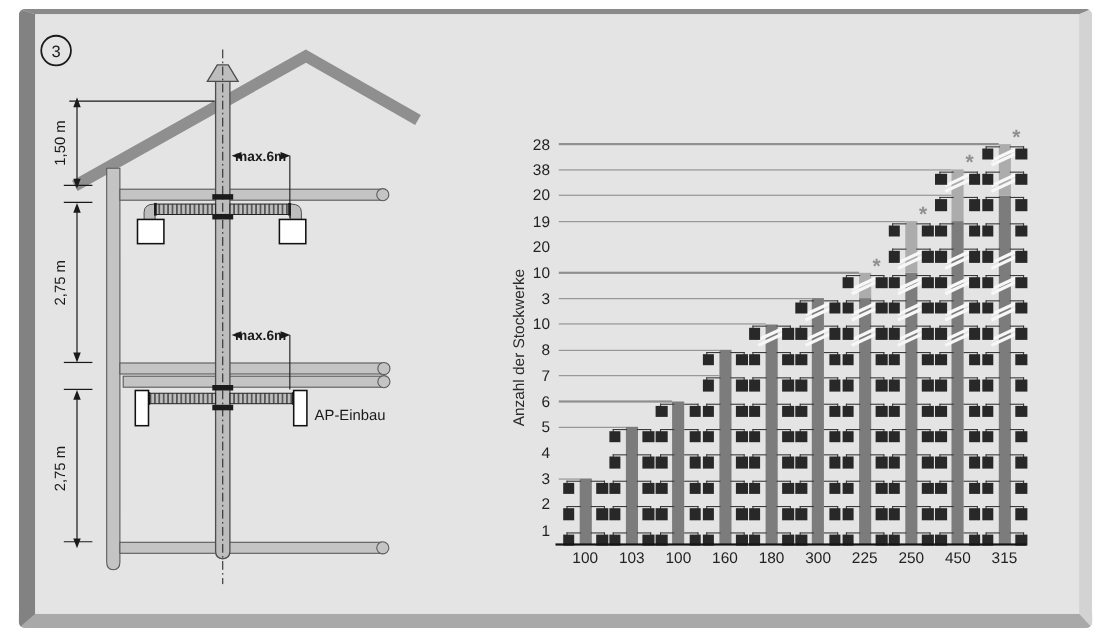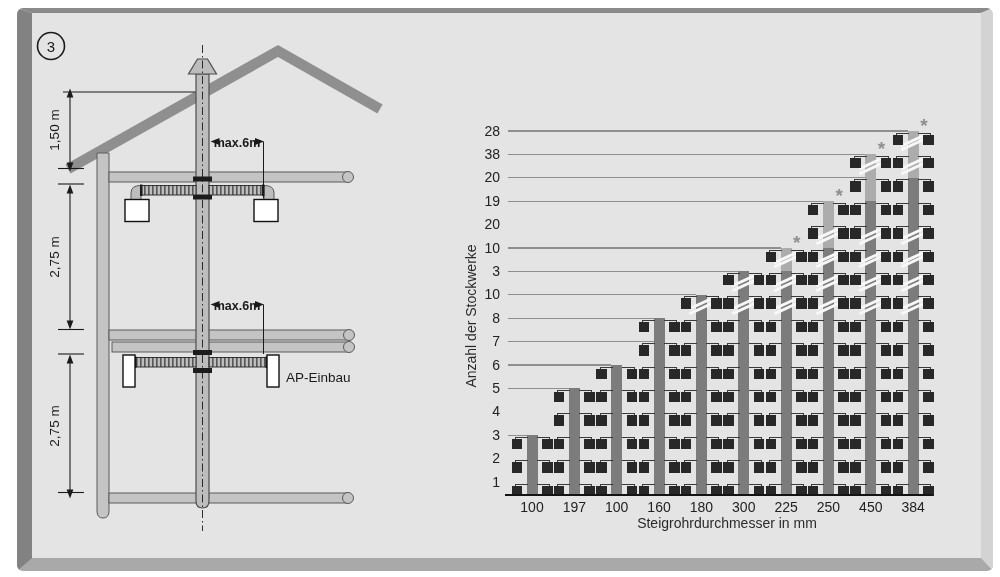--- a/index.html
+++ b/index.html
@@ -182,21 +182,21 @@
       <div style="left: 553.85px; top: 438.7px; width: 10.5px; height: 10.5px; background: rgb(40, 40, 40);"></div>
       <div style="left: 584.35px; top: 438.7px; width: 10.5px; height: 10.5px; background: rgb(40, 40, 40);"></div>
       <div style="left: 557.35px; top: 413.3px; width: 12px; height: 5px; border-top: 1.6px solid rgb(58, 58, 58); border-left: 1.6px solid rgb(58, 58, 58);"></div>
       <div style="left: 579.35px; top: 413.3px; width: 12px; height: 5px; border-top: 1.6px solid rgb(58, 58, 58); border-right: 1.6px solid rgb(58, 58, 58);"></div>
       <div style="left: 553.85px; top: 415.3px; width: 10.5px; height: 10.5px; background: rgb(40, 40, 40);"></div>
       <div style="left: 584.35px; top: 415.3px; width: 10.5px; height: 10.5px; background: rgb(40, 40, 40);"></div>
       <div style="left: 557.35px; top: 389.9px; width: 12px; height: 5px; border-top: 1.6px solid rgb(58, 58, 58); border-left: 1.6px solid rgb(58, 58, 58);"></div>
       <div style="left: 579.35px; top: 389.9px; width: 12px; height: 5px; border-top: 1.6px solid rgb(58, 58, 58); border-right: 1.6px solid rgb(58, 58, 58);"></div>
       <div style="left: 553.85px; top: 391.9px; width: 10.5px; height: 10.5px; background: rgb(40, 40, 40);"></div>
       <div style="left: 584.35px; top: 391.9px; width: 10.5px; height: 10.5px; background: rgb(40, 40, 40);"></div>
-      <div style="left: 553.35px; top: 499px; width: 42px; text-align: center; font: 14px &quot;Liberation Sans&quot;, sans-serif; color: rgb(34, 34, 34);">197</div>
+      <div style="left: 553.35px; top: 499px; width: 42px; text-align: center; font: 14px &quot;Liberation Sans&quot;, sans-serif; color: rgb(34, 34, 34);">103</div>
       <div style="left: 611.2px; top: 365px; width: 11px; height: 130px; background: rgb(124, 124, 124);"></div>
       <div style="left: 599.7px; top: 483.5px; width: 12px; height: 5px; border-top: 1.6px solid rgb(58, 58, 58); border-left: 1.6px solid rgb(58, 58, 58);"></div>
       <div style="left: 621.7px; top: 483.5px; width: 12px; height: 5px; border-top: 1.6px solid rgb(58, 58, 58); border-right: 1.6px solid rgb(58, 58, 58);"></div>
       <div style="left: 596.2px; top: 485.5px; width: 10.5px; height: 10.5px; background: rgb(40, 40, 40);"></div>
       <div style="left: 626.7px; top: 485.5px; width: 10.5px; height: 10.5px; background: rgb(40, 40, 40);"></div>
       <div style="left: 599.7px; top: 460.1px; width: 12px; height: 5px; border-top: 1.6px solid rgb(58, 58, 58); border-left: 1.6px solid rgb(58, 58, 58);"></div>
       <div style="left: 621.7px; top: 460.1px; width: 12px; height: 5px; border-top: 1.6px solid rgb(58, 58, 58); border-right: 1.6px solid rgb(58, 58, 58);"></div>
       <div style="left: 596.2px; top: 462.1px; width: 10.5px; height: 10.5px; background: rgb(40, 40, 40);"></div>
       <div style="left: 626.7px; top: 462.1px; width: 10.5px; height: 10.5px; background: rgb(40, 40, 40);"></div>
       <div style="left: 599.7px; top: 436.7px; width: 12px; height: 5px; border-top: 1.6px solid rgb(58, 58, 58); border-left: 1.6px solid rgb(58, 58, 58);"></div>
@@ -600,20 +600,19 @@
       <div style="left: 923.15px; top: 181.3px; width: 10.5px; height: 10.5px; background: rgb(40, 40, 40);"></div>
       <div style="left: 896.15px; top: 155.9px; width: 12px; height: 5px; border-top: 1.6px solid rgb(58, 58, 58); border-left: 1.6px solid rgb(58, 58, 58);"></div>
       <div style="left: 918.15px; top: 155.9px; width: 12px; height: 5px; border-top: 1.6px solid rgb(58, 58, 58); border-right: 1.6px solid rgb(58, 58, 58);"></div>
       <div style="left: 892.65px; top: 157.9px; width: 10.5px; height: 10.5px; background: rgb(40, 40, 40);"></div>
       <div style="left: 923.15px; top: 157.9px; width: 10.5px; height: 10.5px; background: rgb(40, 40, 40);"></div>
       <div style="left: 896.15px; top: 132.5px; width: 12px; height: 5px; border-top: 1.6px solid rgb(58, 58, 58); border-left: 1.6px solid rgb(58, 58, 58);"></div>
       <div style="left: 918.15px; top: 132.5px; width: 12px; height: 5px; border-top: 1.6px solid rgb(58, 58, 58); border-right: 1.6px solid rgb(58, 58, 58);"></div>
       <div style="left: 892.65px; top: 134.5px; width: 10.5px; height: 10.5px; background: rgb(40, 40, 40);"></div>
       <div style="left: 923.15px; top: 134.5px; width: 10.5px; height: 10.5px; background: rgb(40, 40, 40);"></div>
       <div style="left: 920.15px; top: 115px; font: bold 19px &quot;Liberation Sans&quot;, sans-serif; color: rgb(143, 143, 143);">*</div>
-      <div style="left: 892.15px; top: 499px; width: 42px; text-align: center; font: 14px &quot;Liberation Sans&quot;, sans-serif; color: rgb(34, 34, 34);">384</div>
+      <div style="left: 892.15px; top: 499px; width: 42px; text-align: center; font: 14px &quot;Liberation Sans&quot;, sans-serif; color: rgb(34, 34, 34);">315</div>
       <div style="left: 505px; top: 493.8px; width: 428px; height: 2.2px; background: rgb(20, 20, 20);"></div>
     </div>
   <div id="y-title-anchor">
     <div id="y-title">Anzahl der Stockwerke</div>
   </div>
-  <div id="x-title">Steigrohrdurchmesser in mm</div>
 </div>
 
 </body></html>

